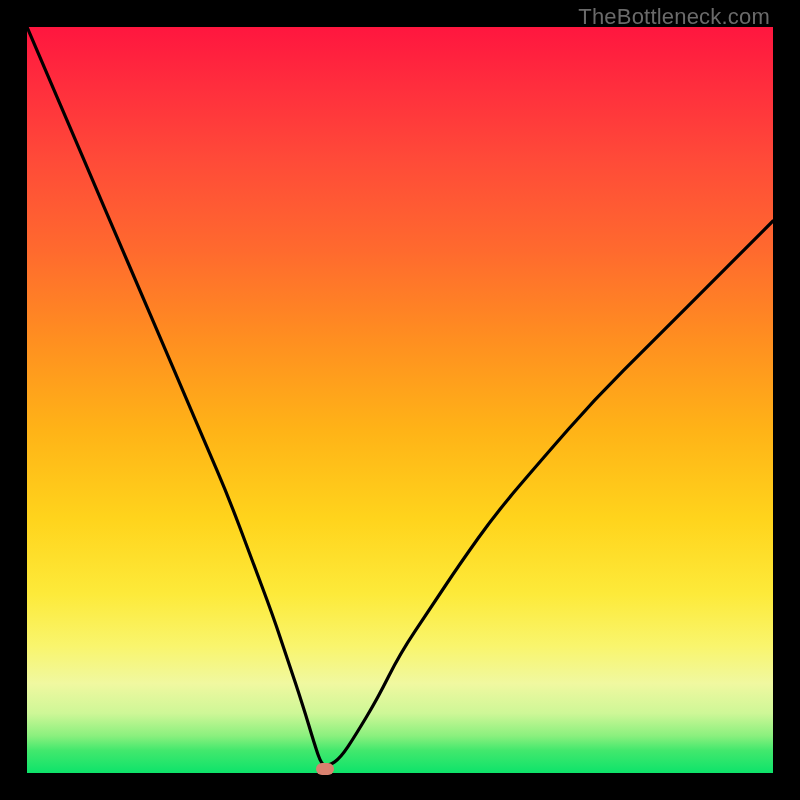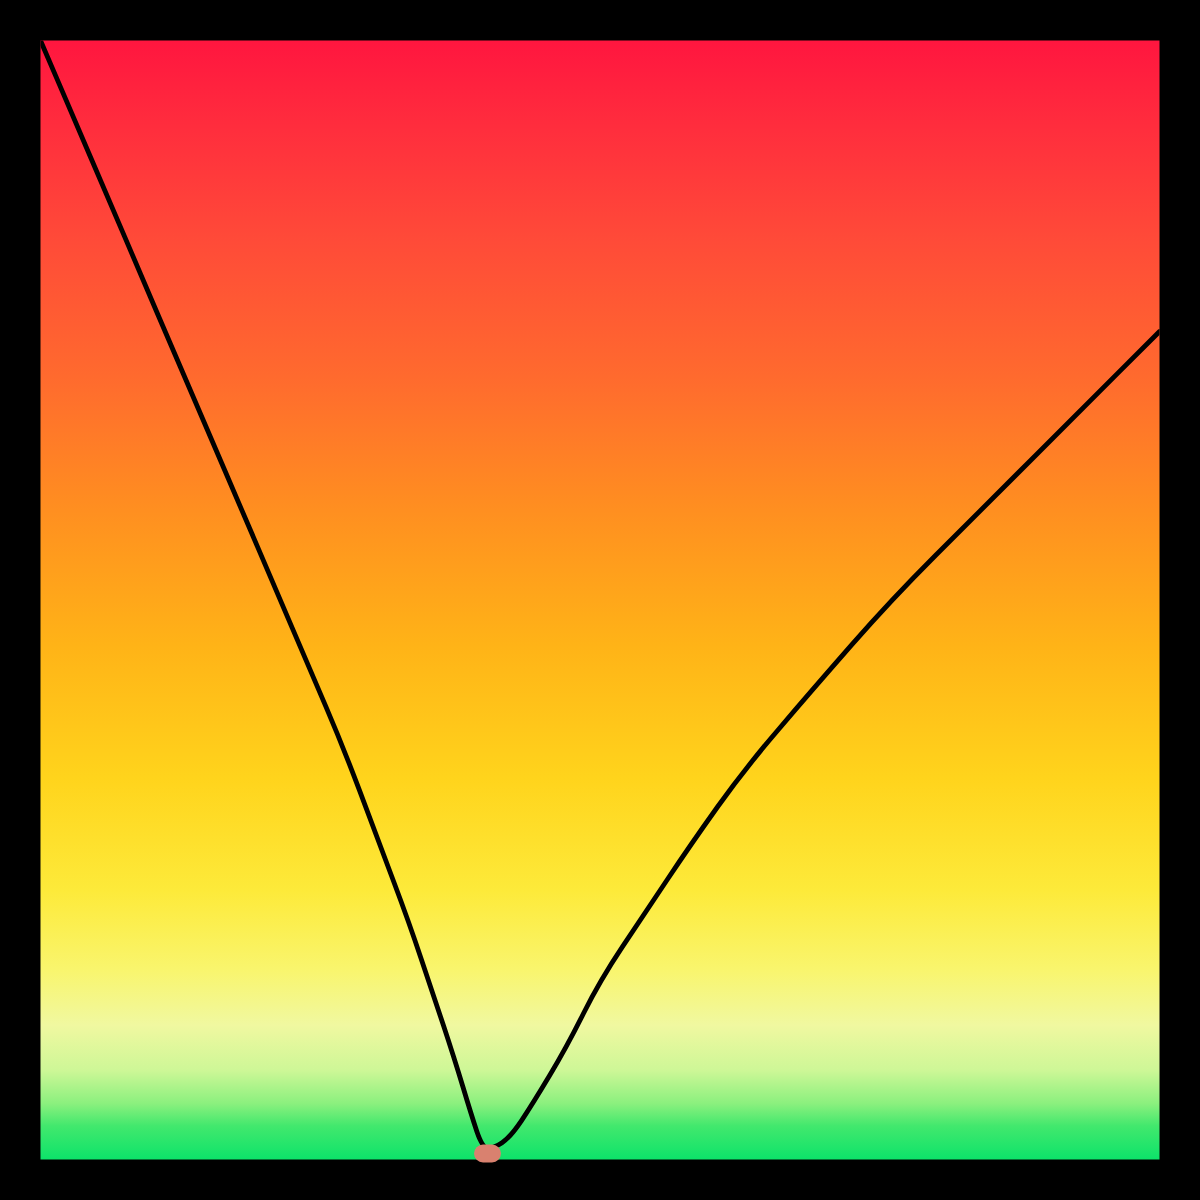--- a/index.html
+++ b/index.html
@@ -63,20 +63,21 @@
     width: 18px;
     height: 12px;
     border-radius: 6px;
     background: #d9816f;
   }
 </style>
 </head>
 <body>
 
 <div class="frame">
+  <div class="watermark">TheBottleneck.com</div>
 
   <div class="plot-area">
     <svg class="curve" viewBox="0 0 746 746" preserveAspectRatio="none">
       <path fill="none" stroke="#000000" stroke-width="3.2" stroke-linecap="round" d="M 0.0 0.0 Q 0.0 0.0 11.2 26.1 Q 22.4 52.2 33.6 78.3 Q 44.8 104.4 56.0 130.6 Q 67.1 156.7 78.3 182.8 Q 89.5 208.9 100.7 235.0 Q 111.9 261.1 123.1 287.2 Q 134.3 313.3 145.5 339.4 Q 156.7 365.5 167.8 391.6 Q 179.0 417.8 190.2 443.9 Q 201.4 470.0 212.6 499.8 Q 223.8 529.7 235.0 559.5 Q 246.2 589.3 253.6 611.7 Q 261.1 634.1 268.6 656.5 Q 276.0 678.9 281.6 697.5 Q 287.2 716.2 290.9 727.3 Q 294.7 738.5 298.4 738.5 Q 302.1 738.5 307.7 734.8 Q 313.3 731.1 320.8 719.9 Q 328.2 708.7 339.4 690.0 Q 350.6 671.4 361.8 649.0 Q 373.0 626.6 387.9 604.3 Q 402.8 581.9 417.8 559.5 Q 432.7 537.1 451.3 511.0 Q 470.0 484.9 492.4 458.8 Q 514.7 432.7 540.9 402.8 Q 567.0 373.0 596.8 343.2 Q 626.6 313.3 660.2 279.8 Q 693.8 246.2 719.9 220.1 T 746.0 194.0"></path>
     </svg>
     <div class="marker" style="left: 289.4px; top: 736.27px; background: rgb(217, 129, 111);"></div>
   </div>
 </div>
 
 </body></html>

